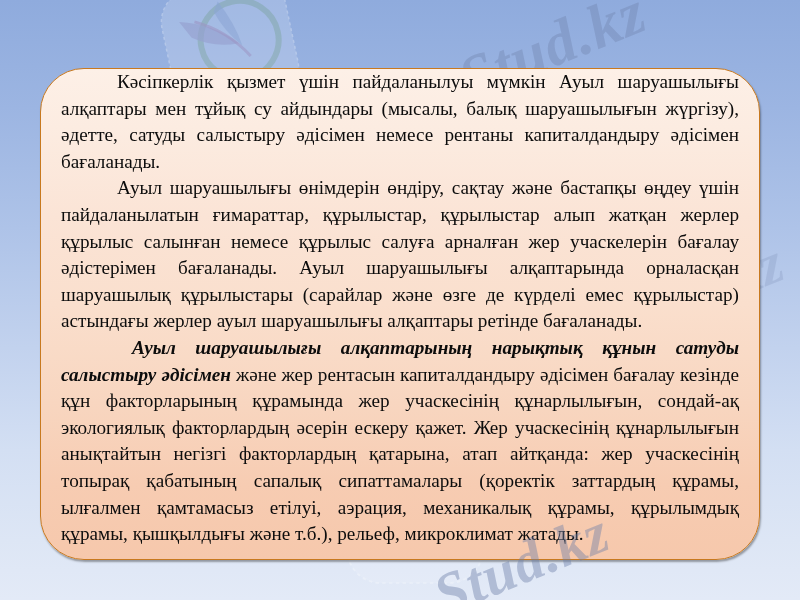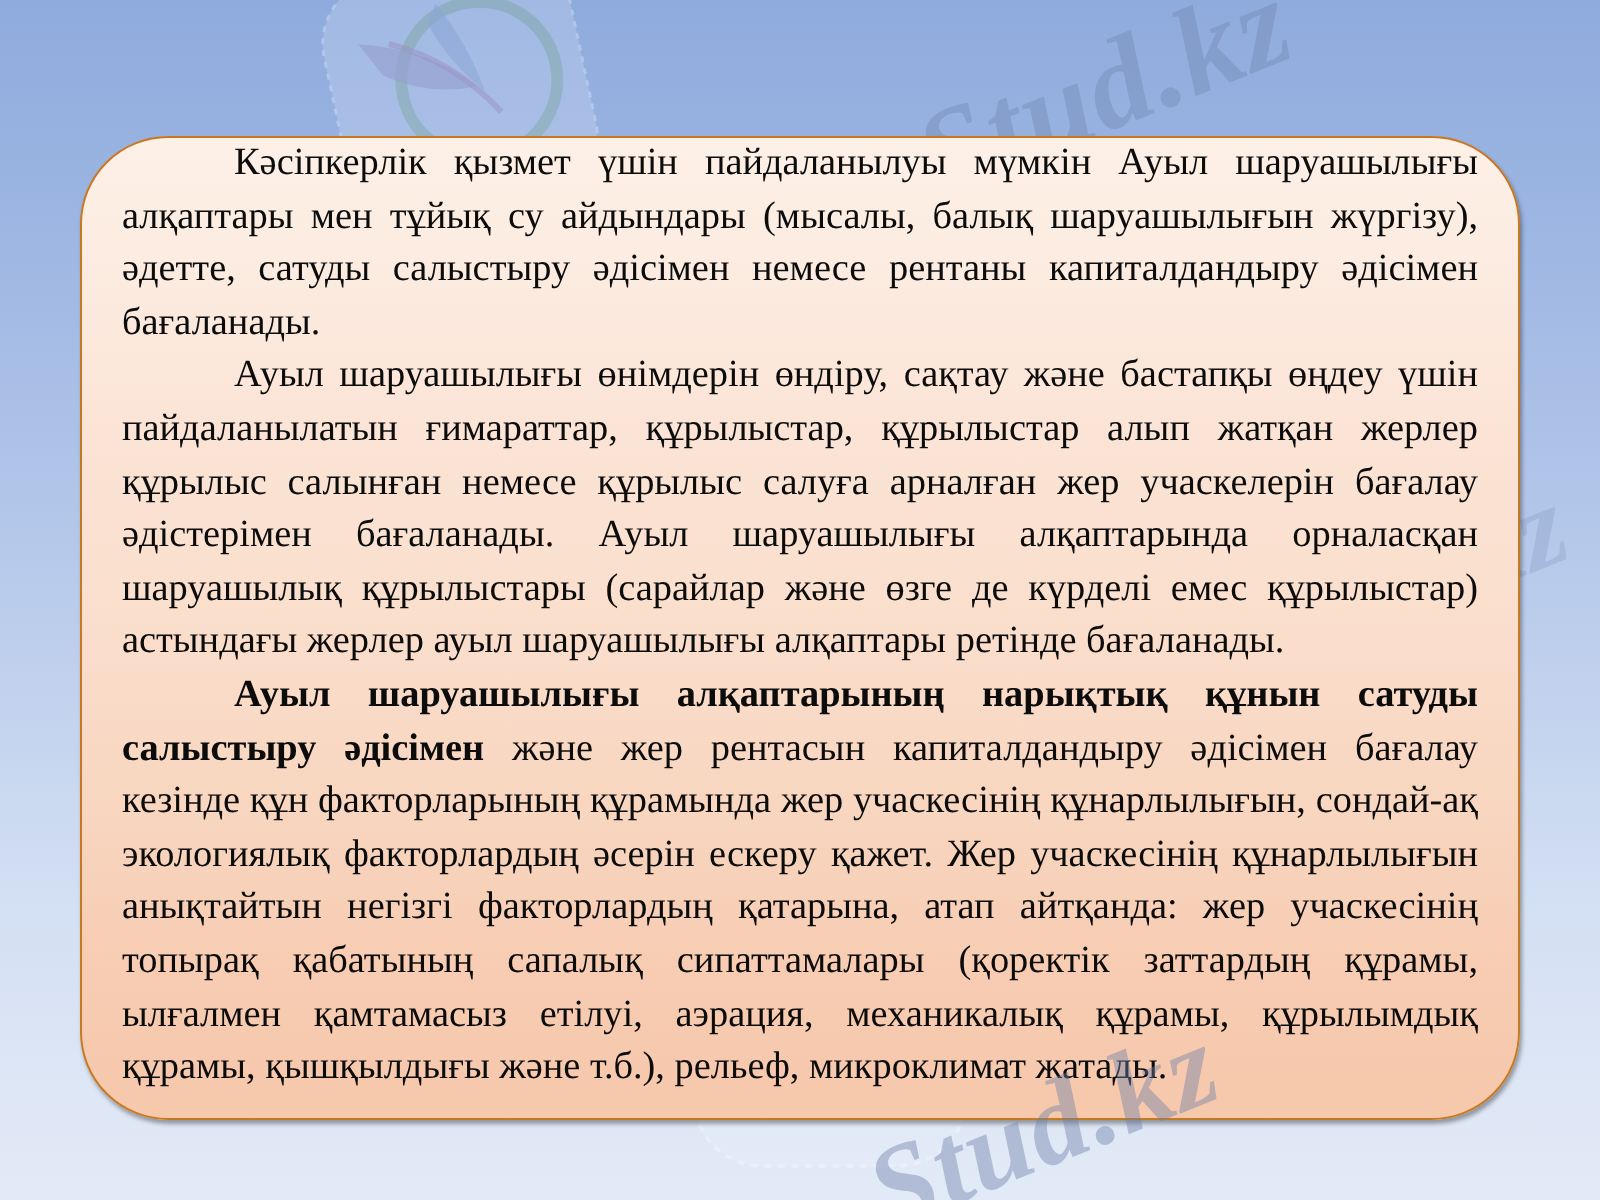--- a/index.html
+++ b/index.html
@@ -98,20 +98,22 @@
     text-align: justify;
     text-indent: 56px;
     color: #0c0c0c;
     font-size: 19.2px;
     line-height: 26.6px;
     font-family: "Liberation Serif", "DejaVu Serif", serif;
   }
 
   .bi {
     font-weight: bold;
+    font-style: italic;
+    margin-left: 15px;
   }
 </style>
 </head>
 <body>
 
 <div id="slide">
 
   <svg class="wm wm-logo-top" viewBox="0 0 100 100">
     <rect x="8" y="8" width="84" height="84" rx="22" ry="22" fill="#ffffff" fill-opacity="0.55" stroke="#ffffff" stroke-dasharray="2 2"></rect>
     <circle cx="57" cy="48" r="26" fill="none" stroke="#7fae6a" stroke-width="4" stroke-opacity="0.75"></circle>

